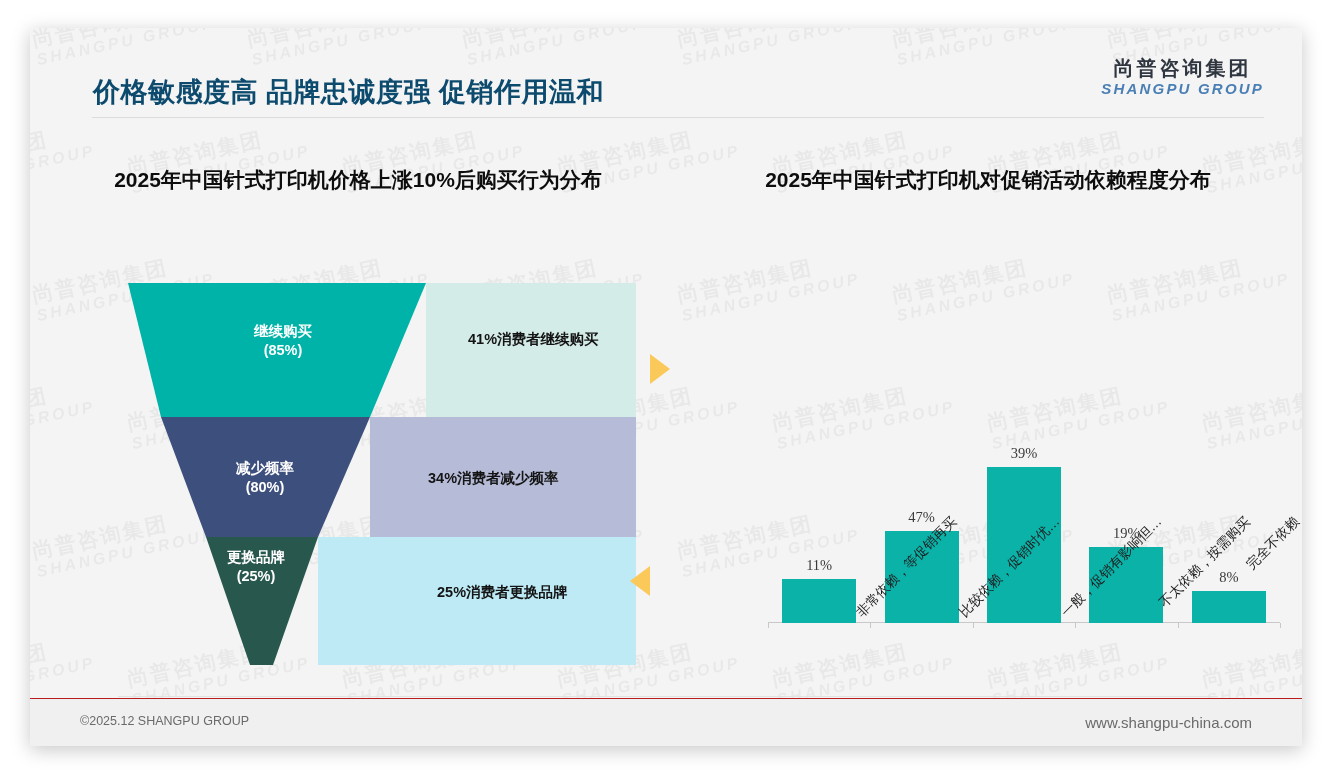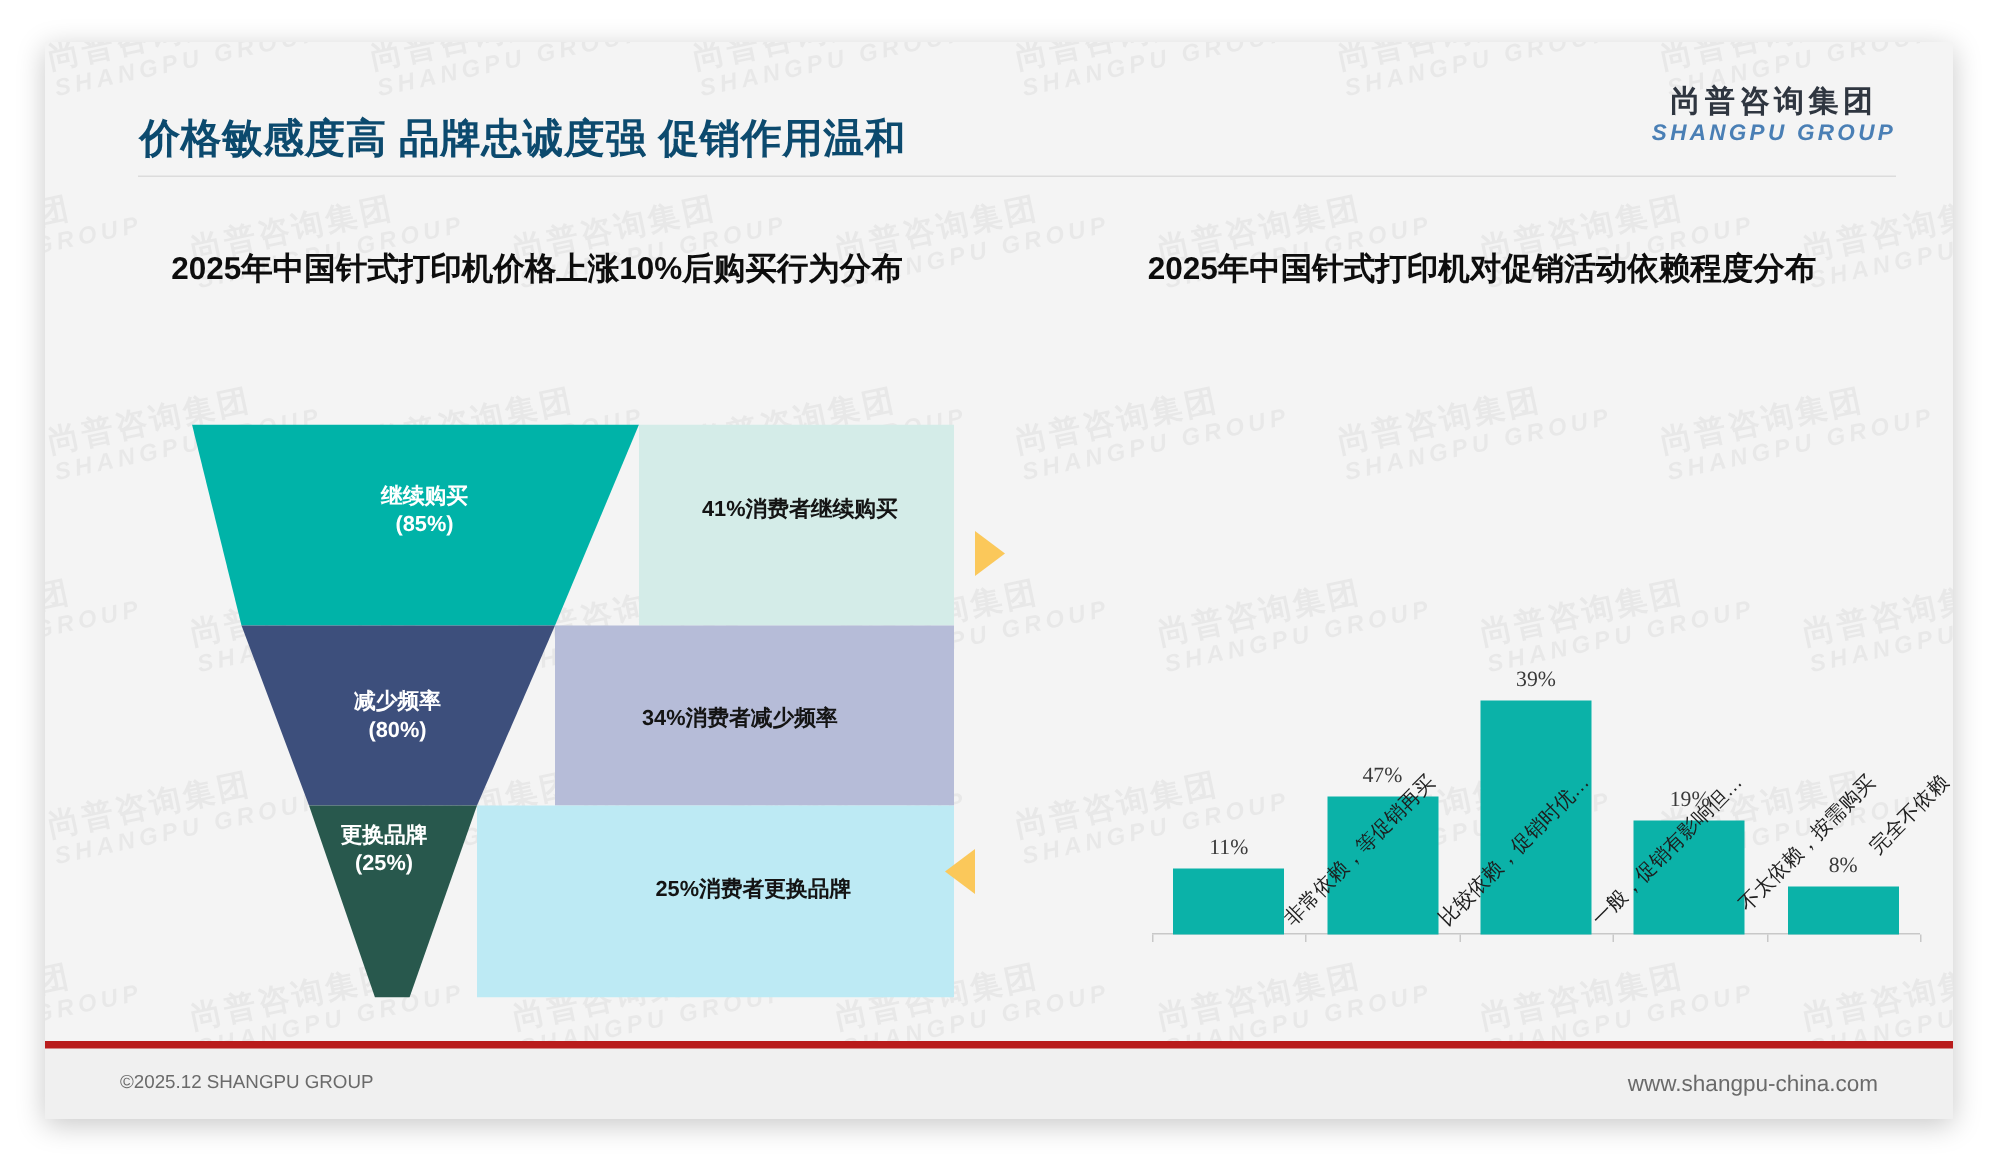--- a/index.html
+++ b/index.html
@@ -251,21 +251,21 @@
     z-index: 5;
     font-family: "Liberation Serif", "DejaVu Serif", serif;
   }
   #footer {
     position: absolute;
     left: 0;
     bottom: 0;
     width: 1272px;
     height: 47px;
     background: #f0f0f0;
-    border-top: 5px solid #b91c1c;
+    border-top: 1px solid #b91c1c;
     z-index: 6;
   }
   #copyright {
     position: absolute;
     left: 50px;
     top: 15px;
     font-size: 12.5px;
     color: #6a6a6a;
   }
   #website {

